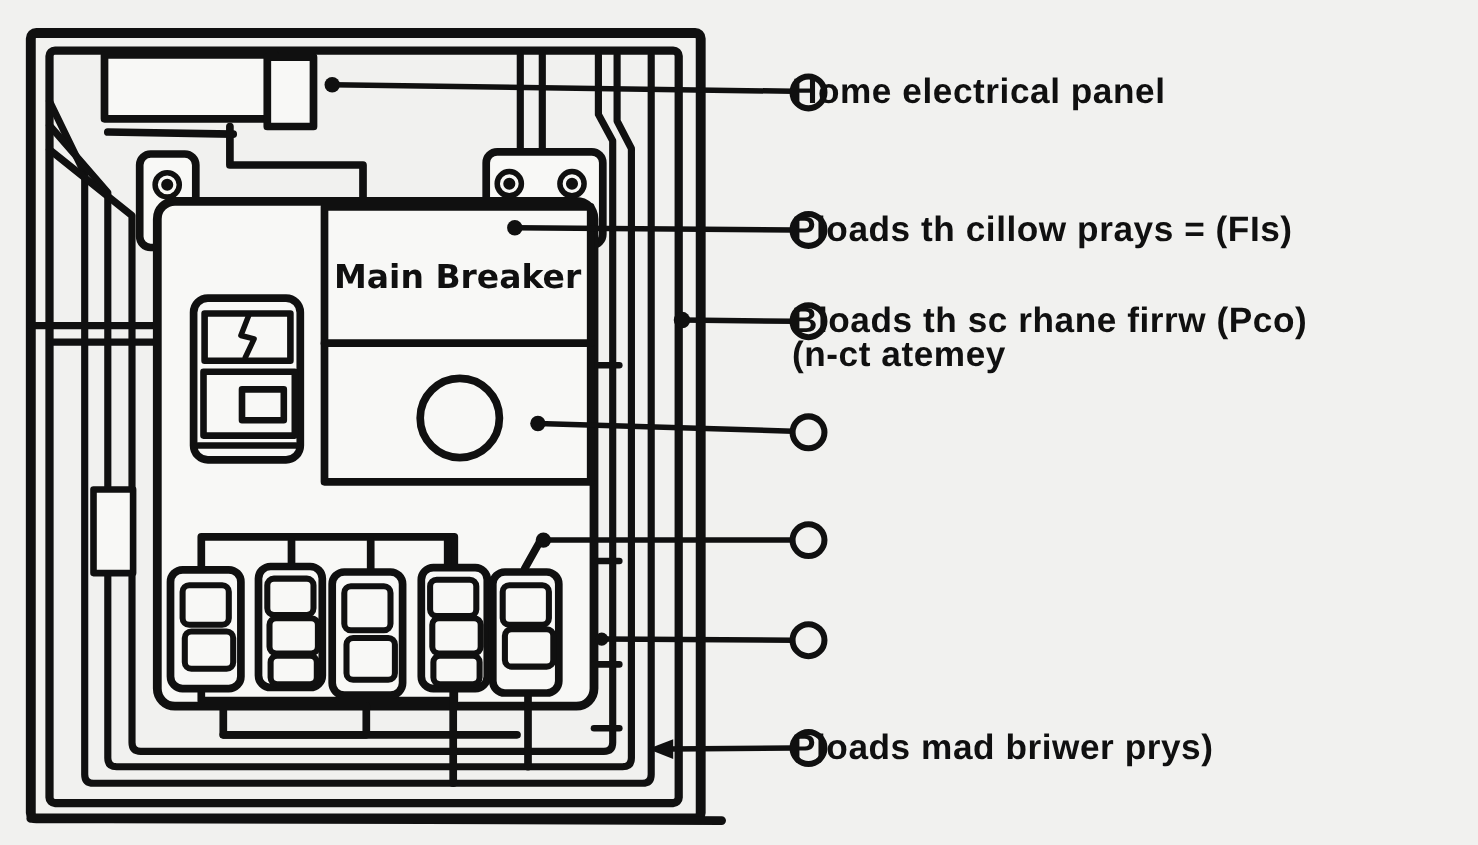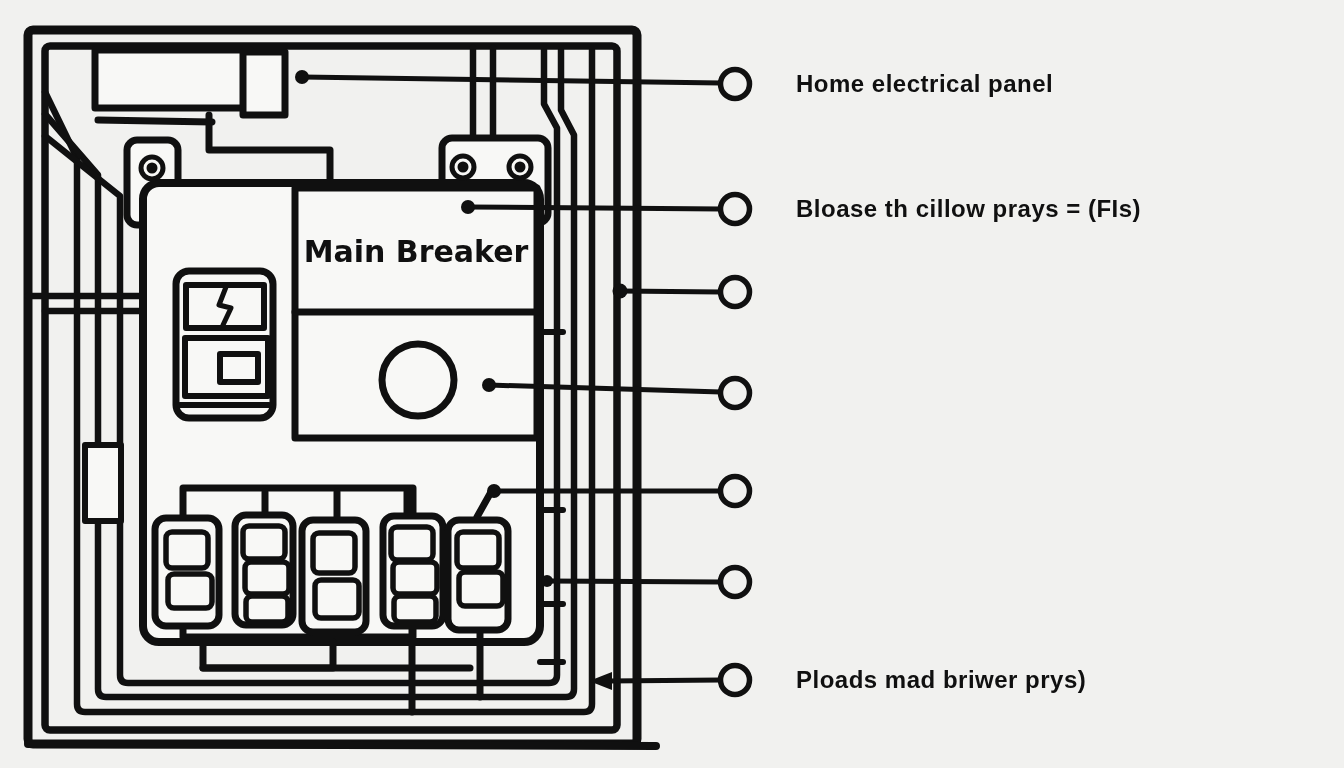--- a/index.html
+++ b/index.html
@@ -11,24 +11,24 @@
   body{
     width:1344px;height:768px;
     background:var(--background);
     font-family:"Liberation Sans",sans-serif;
     overflow:hidden;position:relative;
   }
   .stage{position:absolute;left:0;top:0;width:1344px;height:768px;}
   svg{position:absolute;left:0;top:0;}
   .label-row{
     position:absolute;
-    left:796px;
+    left:720px;
     color:var(--ink);
     font-weight:700;
-    font-size:24px;
+    font-size:32px;
     line-height:31px;
     letter-spacing:0.5px;
     white-space:nowrap;
   }
 </style>
 </head>
 <body>
 
 <div class="stage">
 
@@ -162,18 +162,22 @@
       <circle cx="735" cy="491" r="14.5"></circle>
       <circle cx="735" cy="582" r="14.5"></circle>
       <circle cx="735" cy="680" r="14.5"></circle>
     </g>
   </svg>
 
   <div class="label-row" style="top:68px">
     <span>Home electrical panel</span>
   </div>
   <div class="label-row" style="top:193px">
-    <span>Bloase th cillow prays = (FIs)</span>
+    <span>Ploads th cillow prays = (FIs)</span>
+  </div>
+  <div class="label-row" style="top:276px">
+    <div>Bloads th sc rhane firrw (Pco)</div>
+    <div>(n-ct atemey</div>
   </div>
   <div class="label-row" style="top:664px">
     <span>Ploads mad briwer prys)</span>
   </div>
 </div>
 
 </body></html>

